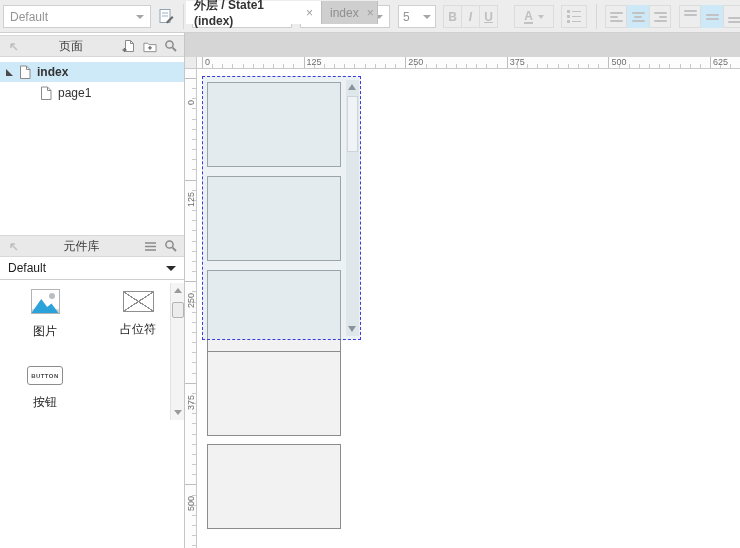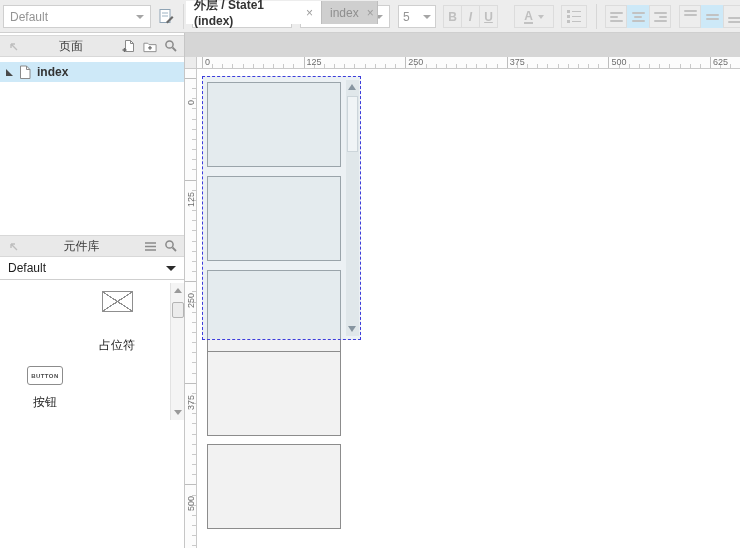--- a/index.html
+++ b/index.html
@@ -242,20 +242,29 @@
     <div class="tree-row sel" style="top:29px;">
       <span class="caret"></span>
       <span class="pageico">
         <svg width="12" height="14" viewBox="0 0 12 14">
             <path d="M1.5 1 h6 l3.5 3.5 v9 h-9.5 z" fill="#fff" stroke="#8a8a8a"></path>
             <path d="M7.5 1 v3.5 h3.5" fill="none" stroke="#8a8a8a"></path>
           </svg>
       </span>
       <span class="tree-label b">index</span>
     </div>
+    <div class="tree-row" style="top:50px;padding-left:34px;">
+      <span class="pageico">
+        <svg width="12" height="14" viewBox="0 0 12 14">
+            <path d="M1.5 1 h6 l3.5 3.5 v9 h-9.5 z" fill="#fff" stroke="#8a8a8a"></path>
+            <path d="M7.5 1 v3.5 h3.5" fill="none" stroke="#8a8a8a"></path>
+          </svg>
+      </span>
+      <span class="tree-label">page1</span>
+    </div>
 
     <div class="phead" style="top:202px;">
       <span class="hicon">
         <svg width="11" height="11" viewBox="0 0 11 11">
             <path d="M9 9 L3 3 M3 3 h4 M3 3 v4" stroke="#bdbdbd" stroke-width="1.4" fill="none"></path>
           </svg>
       </span>
       <span class="title">元件库</span>
       <span class="hicon">
         <svg width="13" height="11" viewBox="0 0 13 11">
@@ -267,21 +276,29 @@
             <circle cx="5.5" cy="5.5" r="3.6" fill="none" stroke="#8a8a8a" stroke-width="1.5"></circle>
             <line x1="8.5" y1="8.5" x2="12" y2="12" stroke="#8a8a8a" stroke-width="1.8"></line>
           </svg>
       </span>
     </div>
     <div id="libsel" style="top:224px;">
       <span>Default</span>
       <span class="arrow"></span>
     </div>
 
-    <div class="wcell" style="left:72px;top:258px;gap:16px;">
+    <div class="wcell" style="left:0px;top:256px;">
+      <span class="ico-img">
+        <span class="ground"></span>
+          <span class="sun"></span>
+          <span class="mtn"></span>
+      </span>
+      <span class="wlabel">图片</span>
+    </div>
+    <div class="wcell" style="left:93px;top:258px;">
       <span class="ico-ph xlines" style="--xc:#8f8f8f;"></span>
       <span class="wlabel">占位符</span>
     </div>
     <div class="wcell" style="left:0px;top:333px;">
       <span class="ico-btn">BUTTON</span>
       <span class="wlabel">按钮</span>
     </div>
 
     <div class="sscroll" style="top:250px;height:137px;">
       <span class="up"></span>

